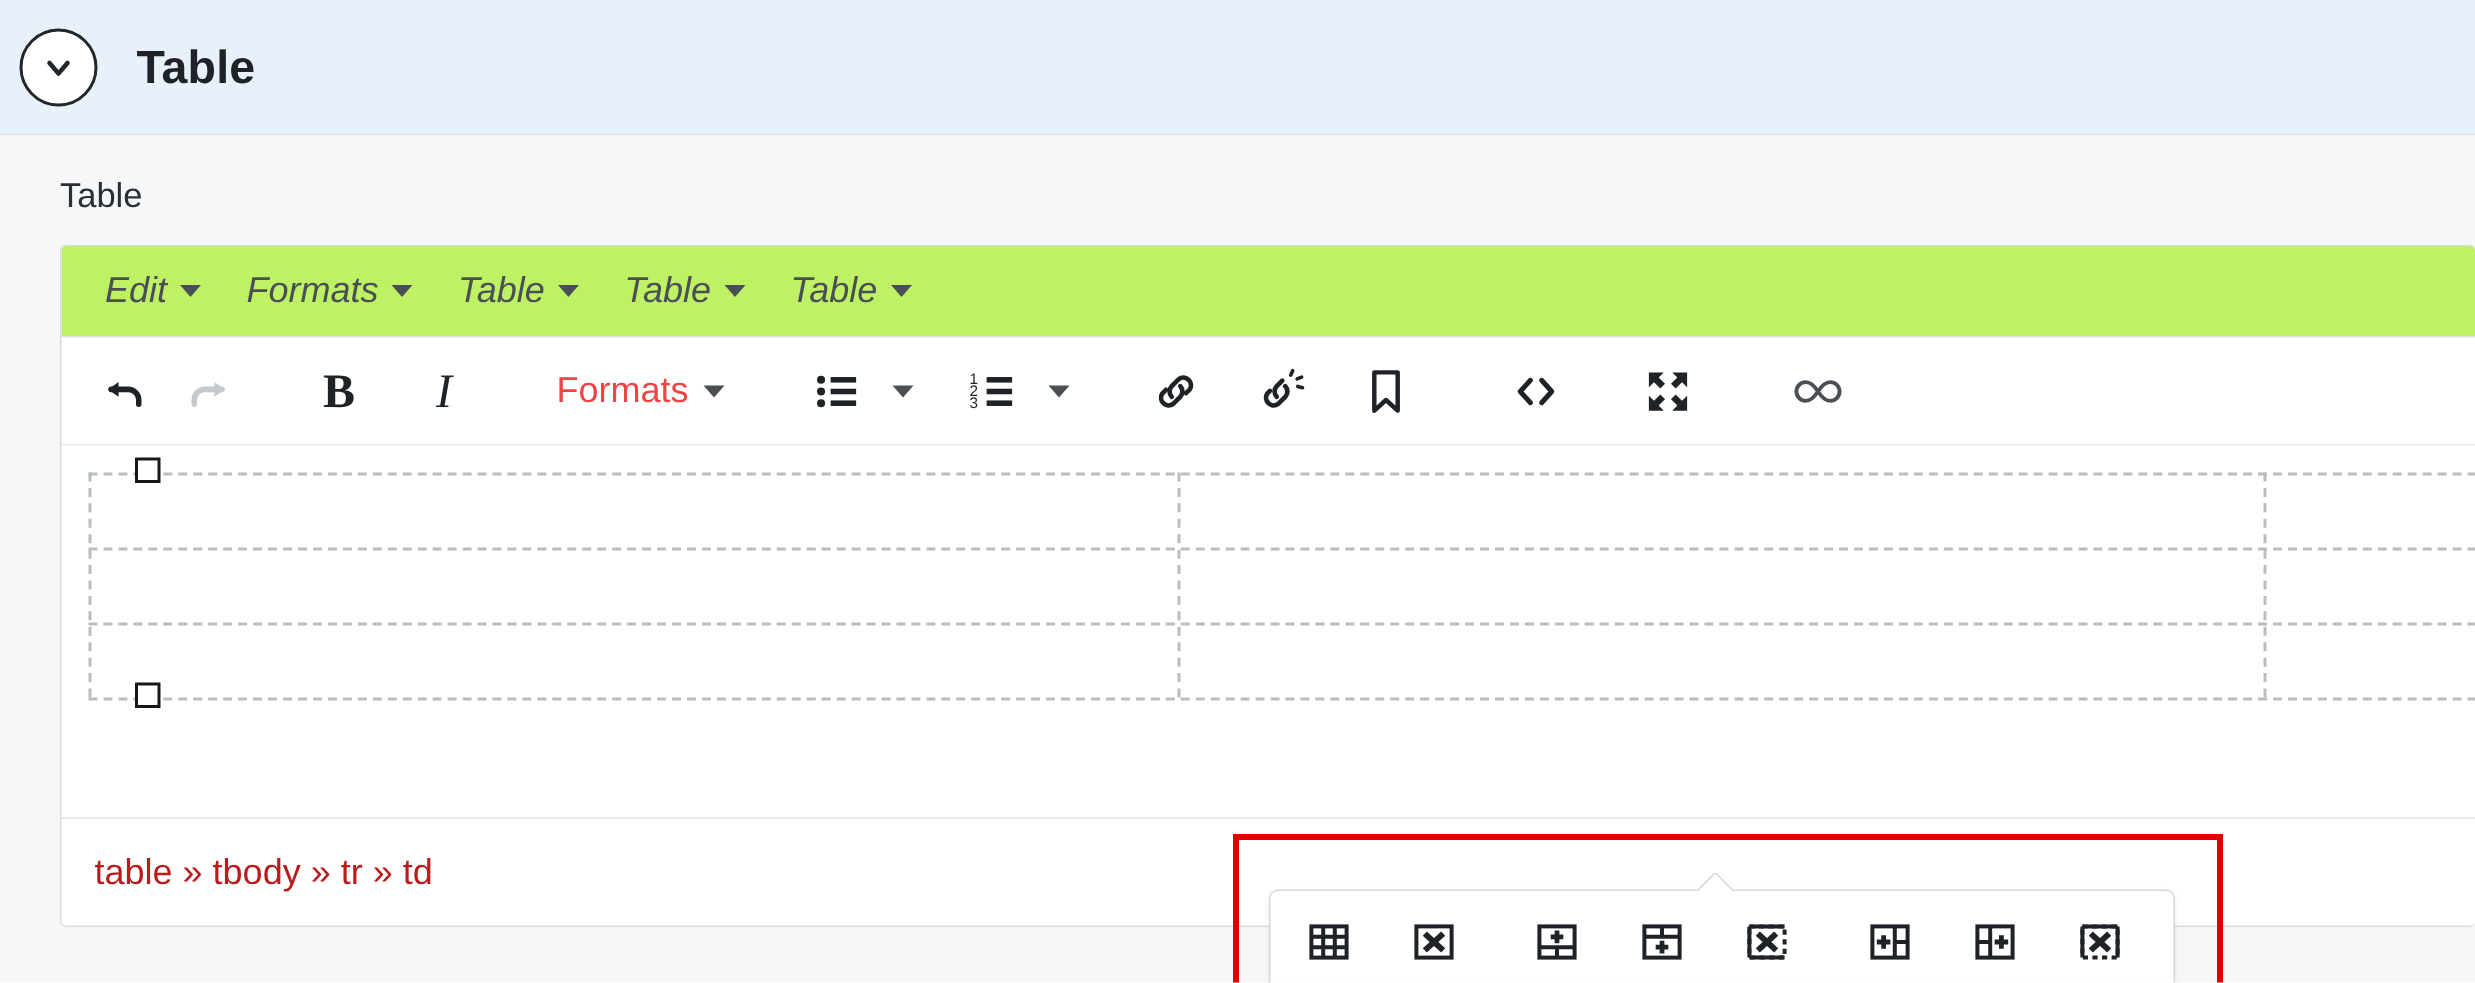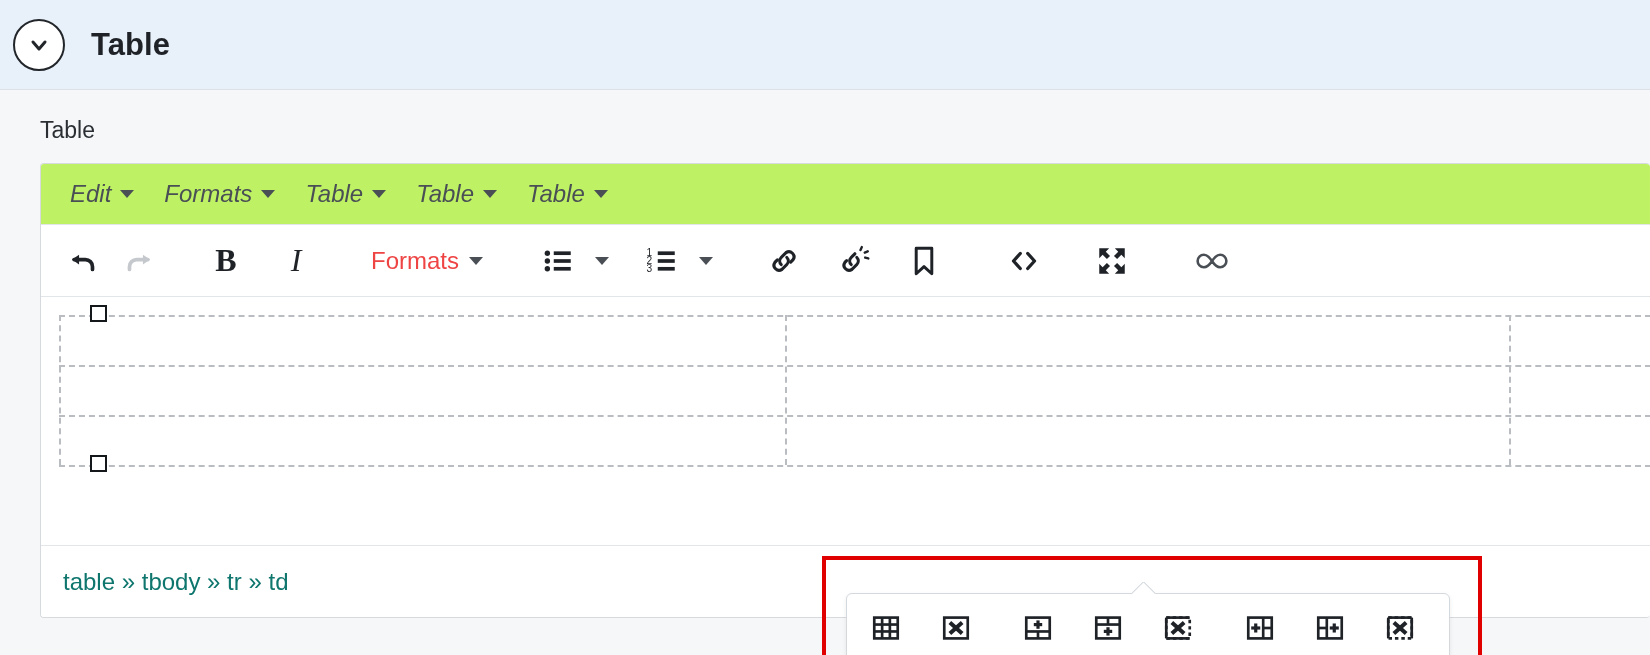--- a/index.html
+++ b/index.html
@@ -213,21 +213,21 @@
     width: 100%;
     height: 72px;
     border-top: 1px solid #e3e6e9;
     display: flex;
     align-items: center;
     padding-left: 22px;
     background: #ffffff;
   }
   .status-path {
     font-size: 24px;
-    color: #0f766e;
+    color: #b91c1c;
     white-space: nowrap;
   }
 
   
   .float-toolbar {
     position: absolute;
     left: 846px;
     top: 503px;
     width: 604px;
     height: 70px;

